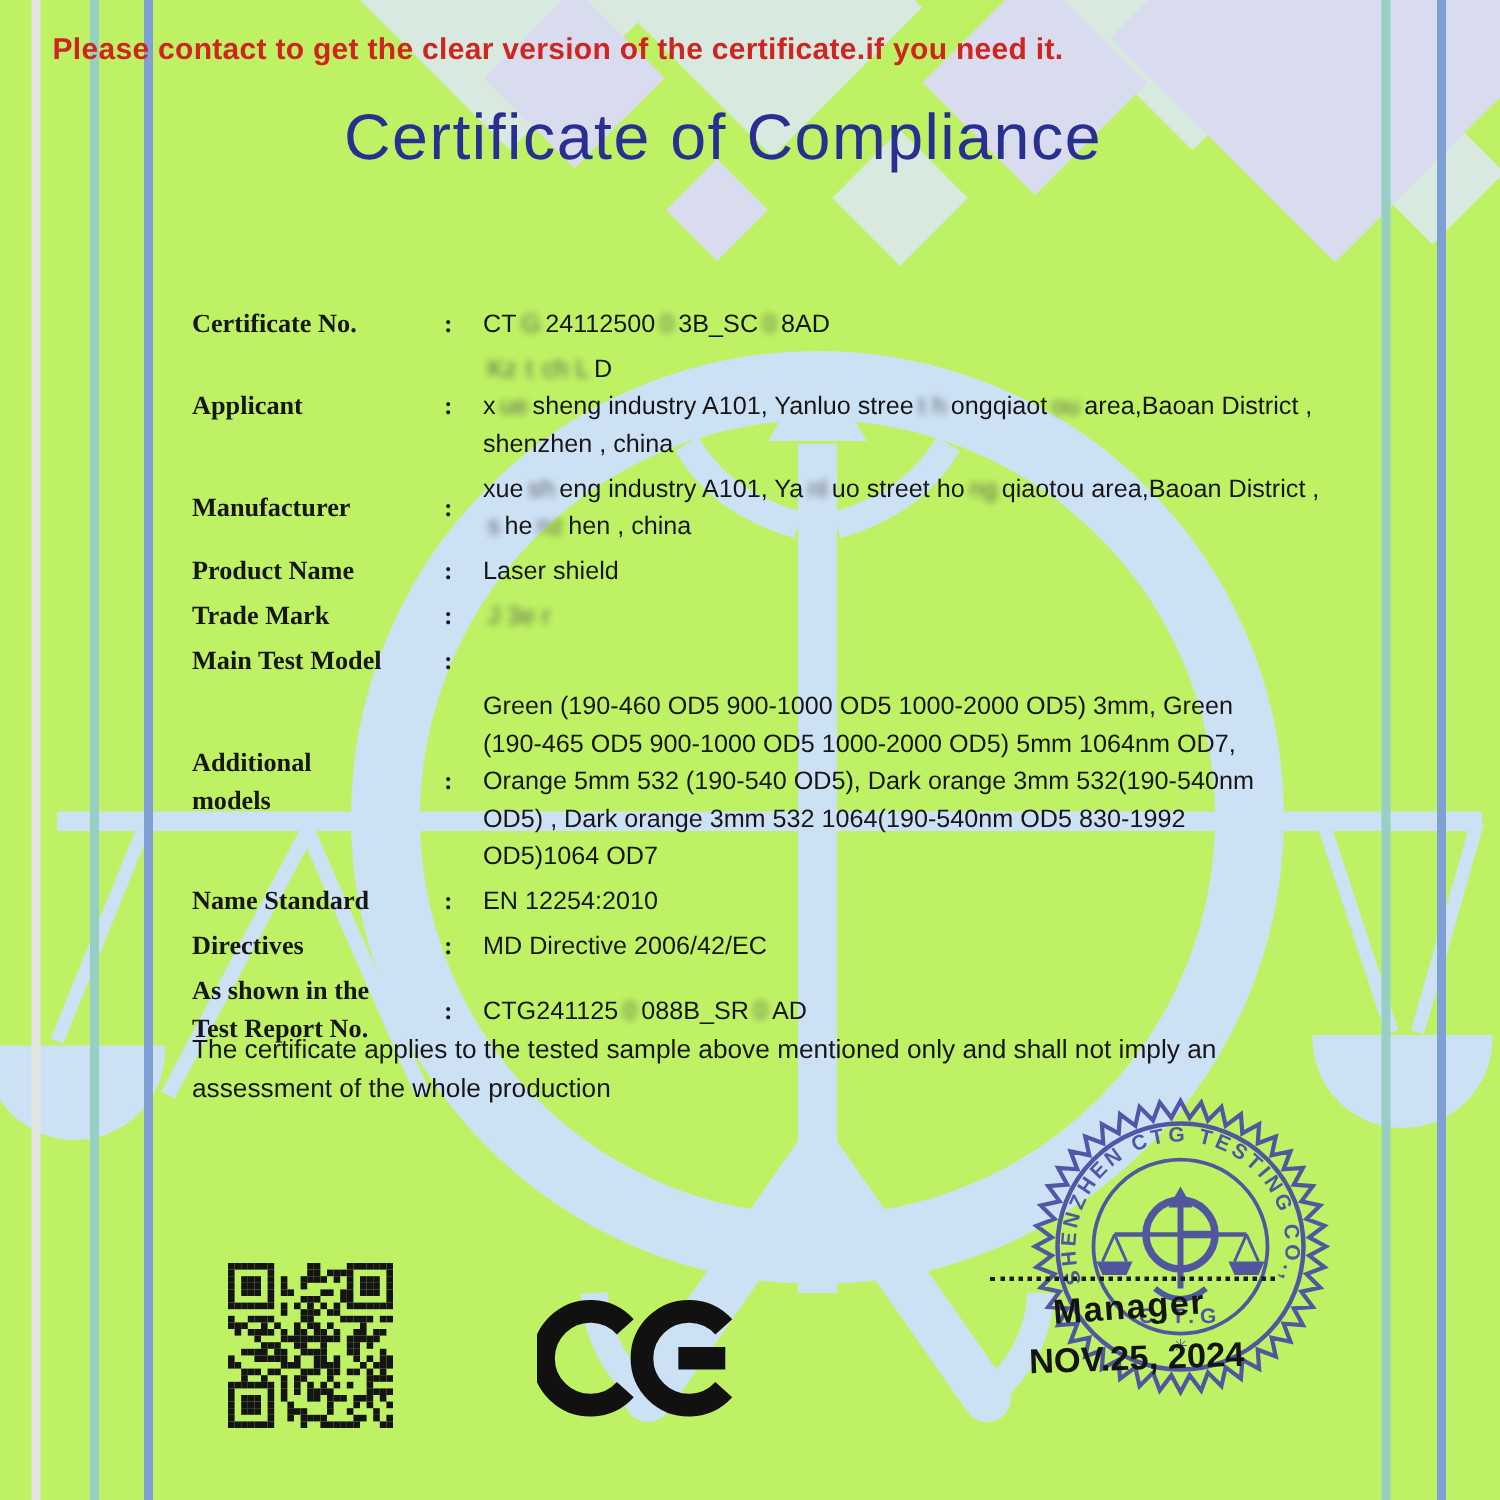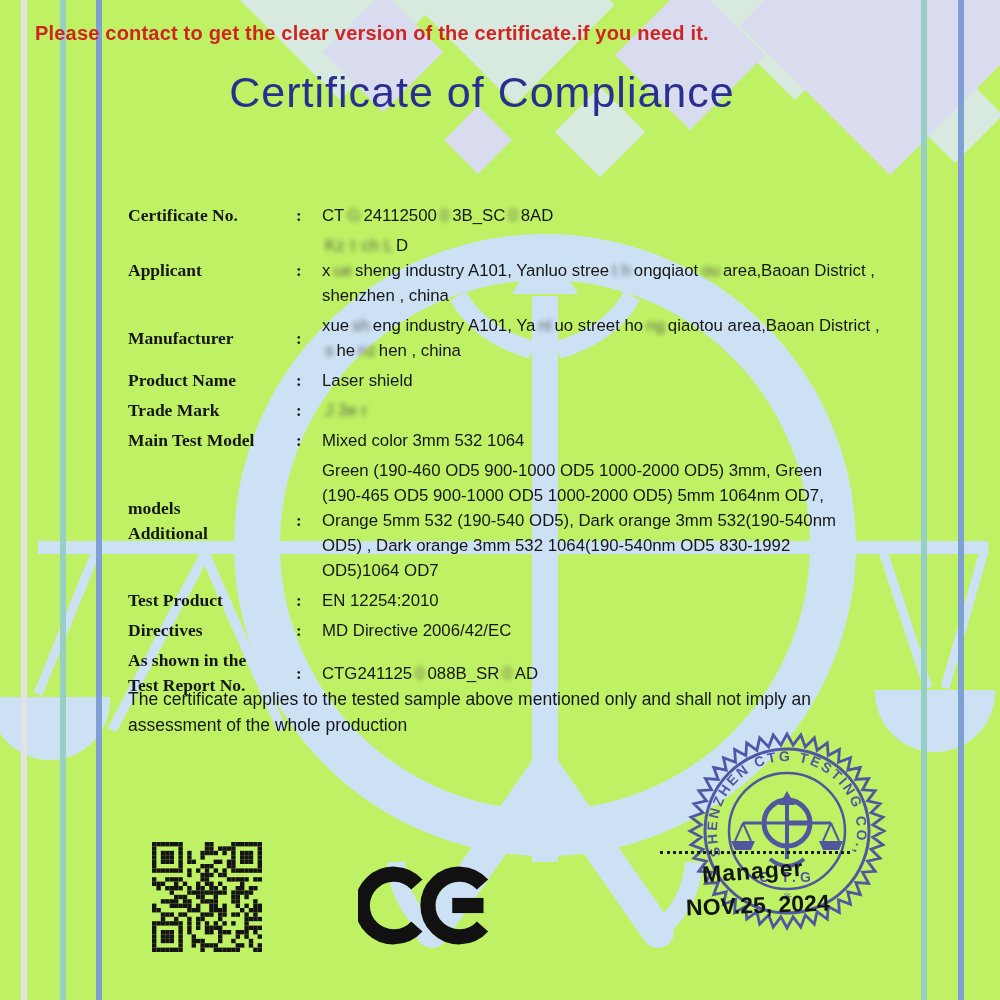--- a/index.html
+++ b/index.html
@@ -141,41 +141,38 @@
         <div class="fcolon">:</div>
         <div class="fvalue">
           <div class="vline"><span class="seg blur">J 3e r</span></div>
         </div>
       </div>
       <div class="field">
         <div class="flabel">
           <div>Main Test Model</div>
         </div>
         <div class="fcolon">:</div>
-        <div class="fvalue">
-          <div class="vline"><span class="seg">Mixed color 3mm 532 1064</span></div>
-        </div>
-      </div>
-      <div class="field">
-        <div class="flabel">
+      </div>
+      <div class="field">
+        <div class="flabel">
+          <div>Additional</div>
           <div>models</div>
-          <div>Additional</div>
         </div>
         <div class="fcolon">:</div>
         <div class="fvalue">
           <div class="vline"><span class="seg">Green (190-460 OD5 900-1000 OD5 1000-2000 OD5) 3mm, Green</span></div>
           <div class="vline"><span class="seg">(190-465 OD5 900-1000 OD5 1000-2000 OD5) 5mm 1064nm OD7,</span></div>
           <div class="vline"><span class="seg">Orange 5mm 532 (190-540 OD5), Dark orange 3mm 532(190-540nm</span></div>
           <div class="vline"><span class="seg">OD5) , Dark orange 3mm 532 1064(190-540nm OD5 830-1992</span></div>
           <div class="vline"><span class="seg">OD5)1064 OD7</span></div>
         </div>
       </div>
       <div class="field">
         <div class="flabel">
-          <div>Test Product</div>
+          <div>Name Standard</div>
         </div>
         <div class="fcolon">:</div>
         <div class="fvalue">
           <div class="vline"><span class="seg">EN 12254:2010</span></div>
         </div>
       </div>
       <div class="field">
         <div class="flabel">
           <div>Directives</div>
         </div>

